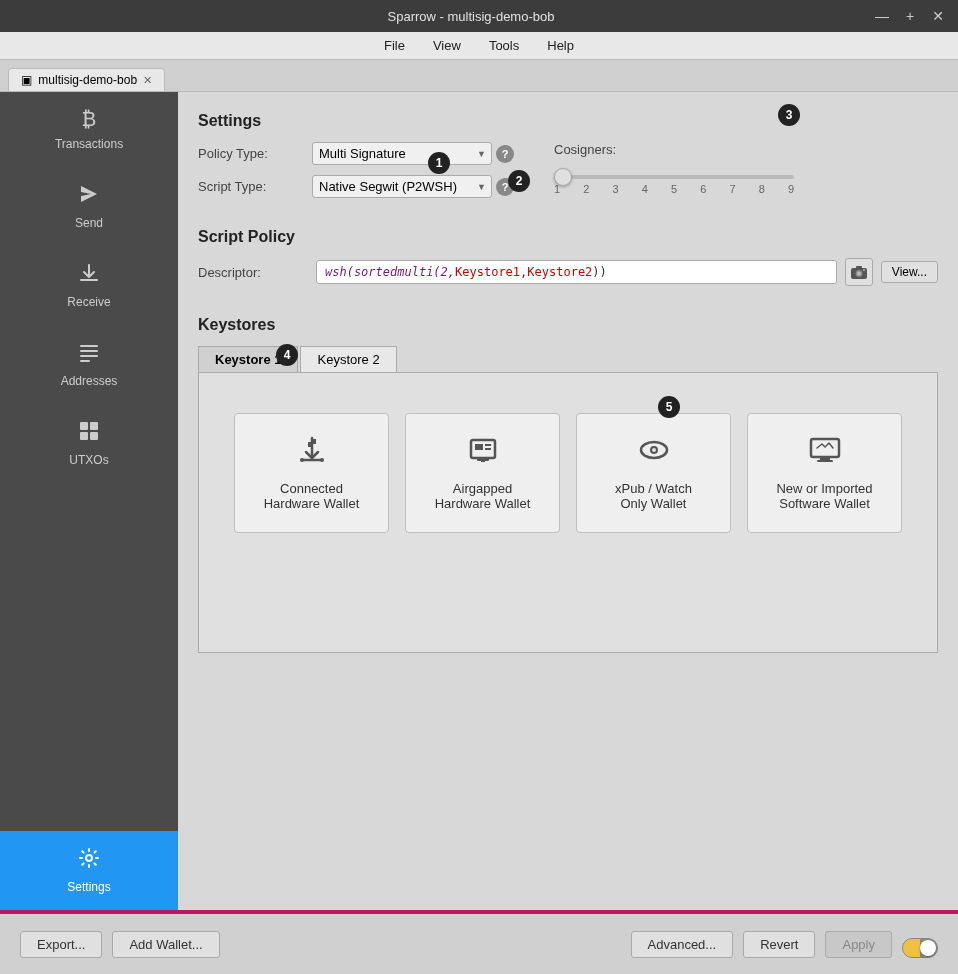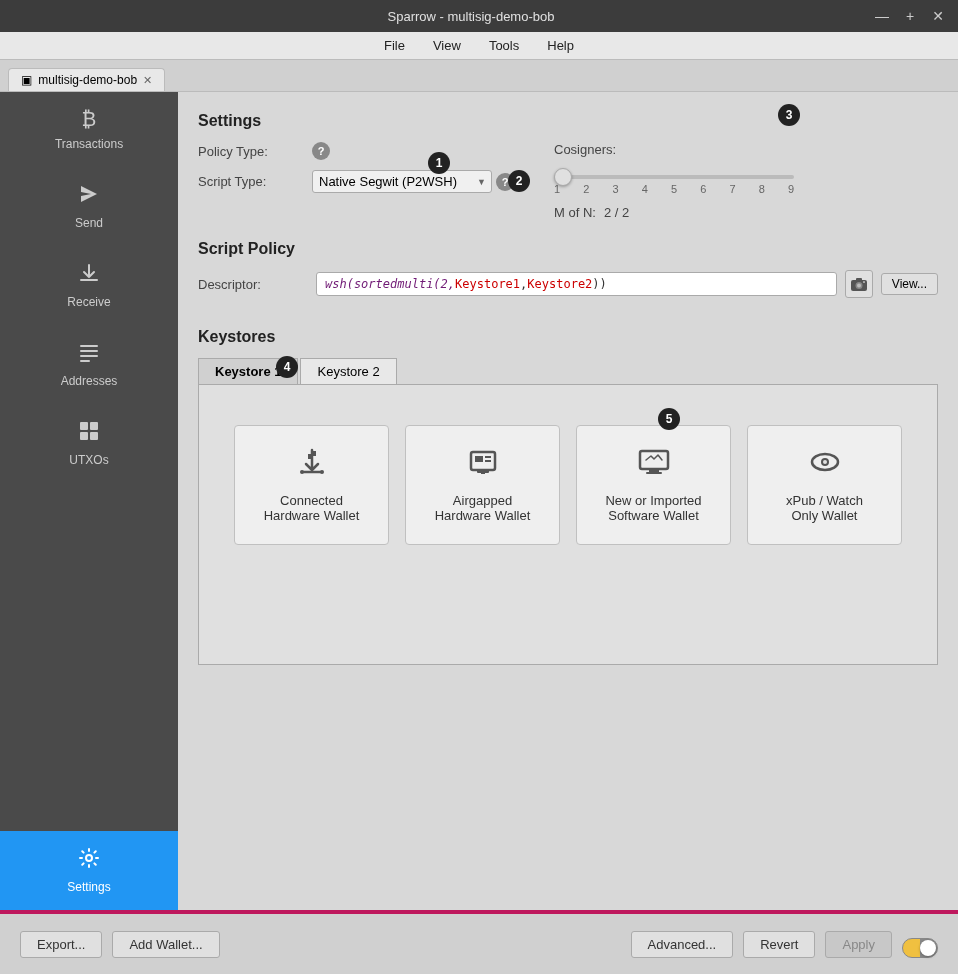--- a/index.html
+++ b/index.html
@@ -514,20 +514,25 @@
 
       <div style="position:absolute; top:-8px; right:160px; z-index:10;">
         <span class="annotation">3</span>
       </div>
 
       <div class="settings-main-row">
         <div class="left-settings">
 
           <div class="form-row">
             <span class="form-label">Policy Type:</span>
+            <div class="select-wrapper">
+              <select class="form-select">
+                <option>Multi Signature</option>
+              </select>
+            </div>
             <span class="help-icon">?</span>
           </div>
 
           <div class="form-row">
             <span class="form-label">Script Type:</span>
             <div class="select-wrapper">
               <select class="form-select">
                 <option>Native Segwit (P2WSH)</option>
               </select>
             </div>
@@ -550,24 +555,20 @@
               <span>3</span>
               <span>4</span>
               <span>5</span>
               <span>6</span>
               <span>7</span>
               <span>8</span>
               <span>9</span>
             </div>
           </div>
 
-          <div class="m-of-n">
-            <span>M of N:</span>
-            <span>2 / 2</span>
-          </div>
         </div>
       </div>
     </div>
 
     <div class="script-policy-section">
       <div class="section-title">Script Policy</div>
       <div class="descriptor-row form-row">
         <span class="form-label">Descriptor:</span>
         <div class="descriptor-display">
           <span style="color:#701a75;font-style:italic;">wsh(sortedmulti(2,</span><span style="color:#cc0000;">Keystore1</span><span style="color:#333;">,</span><span style="color:#cc0000;">Keystore2</span><span style="color:#333;">))</span>
@@ -631,38 +632,38 @@
                 <rect x="10" y="22" width="12" height="3" fill="#555" rx="1"></rect>
                 <rect x="14" y="24" width="4" height="2" fill="#555"></rect>
               </svg>
             </span>
             <span>Airgapped<br>Hardware Wallet</span>
           </div>
 
           <div class="keystore-option">
             <span class="keystore-option-icon">
               <svg width="32" height="28" viewBox="0 0 32 28" fill="none">
+                <ellipse cx="16" cy="14" rx="13" ry="8" stroke="#555" stroke-width="2.5" fill="none"></ellipse>
+                <circle cx="16" cy="14" r="4" fill="#555"></circle>
+                <circle cx="16" cy="14" r="2" fill="#e0e0e0"></circle>
+              </svg>
+            </span>
+            <span>xPub / Watch<br>Only Wallet</span>
+          </div>
+
+          <div class="keystore-option">
+            <span class="keystore-option-icon">
+              <svg width="32" height="28" viewBox="0 0 32 28" fill="none">
                 <rect x="2" y="3" width="28" height="18" rx="2" stroke="#555" stroke-width="2.5" fill="none"></rect>
                 <rect x="11" y="21" width="10" height="4" fill="#555" rx="1"></rect>
                 <rect x="8" y="24" width="16" height="2" fill="#555" rx="1"></rect>
                 <path d="M8 12L13 8L16 11L20 7L24 12" stroke="#555" stroke-width="1.5" stroke-linecap="round" stroke-linejoin="round"></path>
               </svg>
             </span>
             <span>New or Imported<br>Software Wallet</span>
-          </div>
-
-          <div class="keystore-option">
-            <span class="keystore-option-icon">
-              <svg width="32" height="28" viewBox="0 0 32 28" fill="none">
-                <ellipse cx="16" cy="14" rx="13" ry="8" stroke="#555" stroke-width="2.5" fill="none"></ellipse>
-                <circle cx="16" cy="14" r="4" fill="#555"></circle>
-                <circle cx="16" cy="14" r="2" fill="#e0e0e0"></circle>
-              </svg>
-            </span>
-            <span>xPub / Watch<br>Only Wallet</span>
           </div>
 
         </div>
       </div>
     </div>
 
   </div>
 </div>
 
 <div class="bottom-bar">

